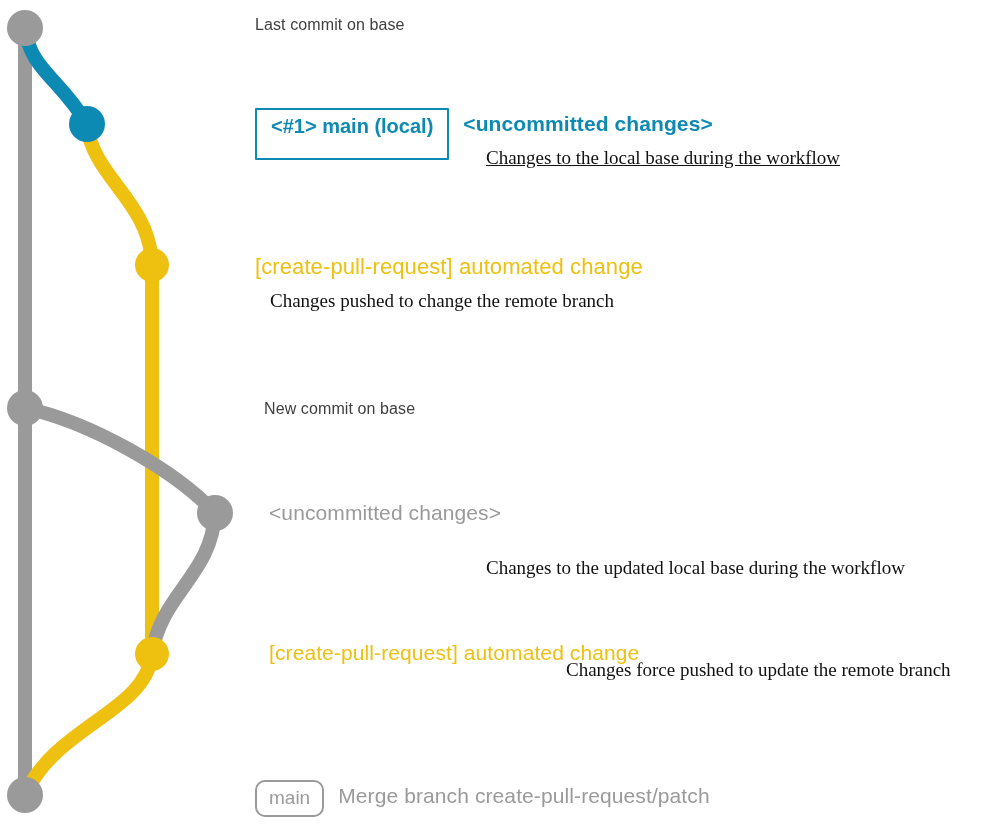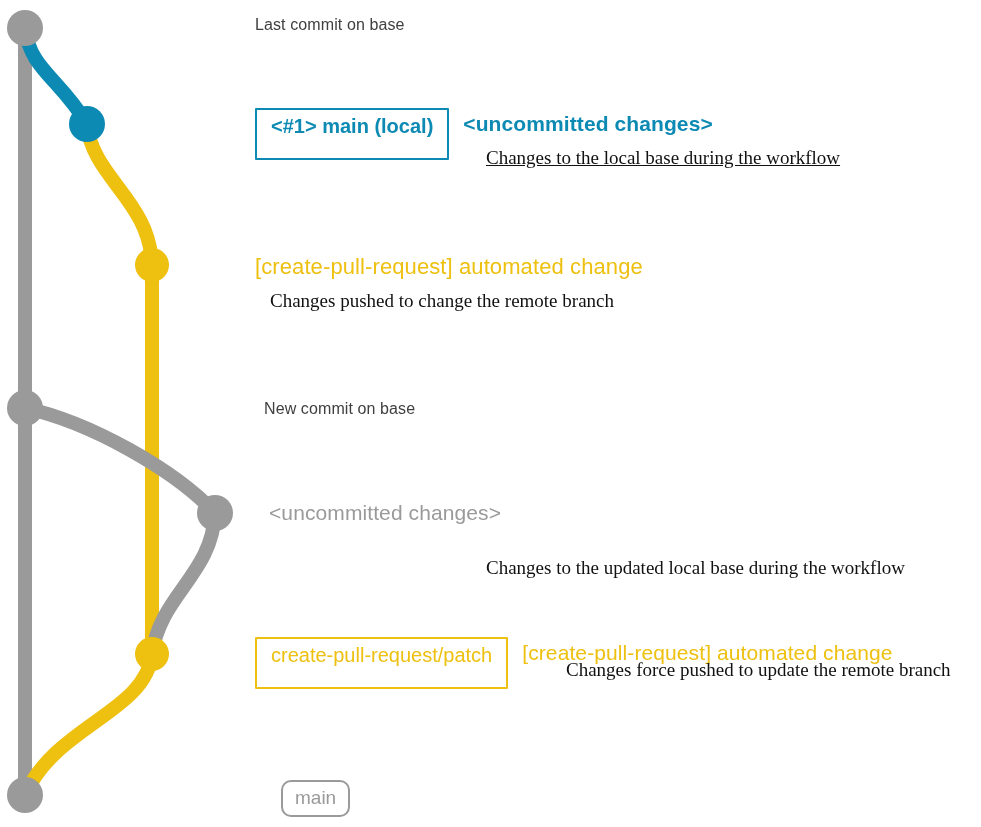--- a/index.html
+++ b/index.html
@@ -146,20 +146,20 @@
 <div class="row" style="left:264px; top:396px;">
   <span class="caption">New commit on base</span>
 </div>
 
 <div class="row" style="left:255px; top:497px;">
   <span class="subject gray">&lt;uncommitted changes&gt;</span>
 </div>
 <div class="note" style="left:486px; top:556px;">Changes to the updated local base during the workflow</div>
 
 <div class="row" style="left:255px; top:637px;">
-  <span class="pill gold">create-pull-request/patch</span>
   <span class="subject gold">[create-pull-request] automated change</span>
 </div>
 <div class="note" style="left:566px; top:658px;">Changes force pushed to update the remote branch</div>
 
-<div class="row" style="left:255px; top:780px;margin-left:26px;">
+<div class="row" style="left:255px; top:780px;">
   <span class="pill gray small">main</span>
+  <span class="subject gray">Merge branch create-pull-request/patch</span>
 </div>
 
 </body></html>

